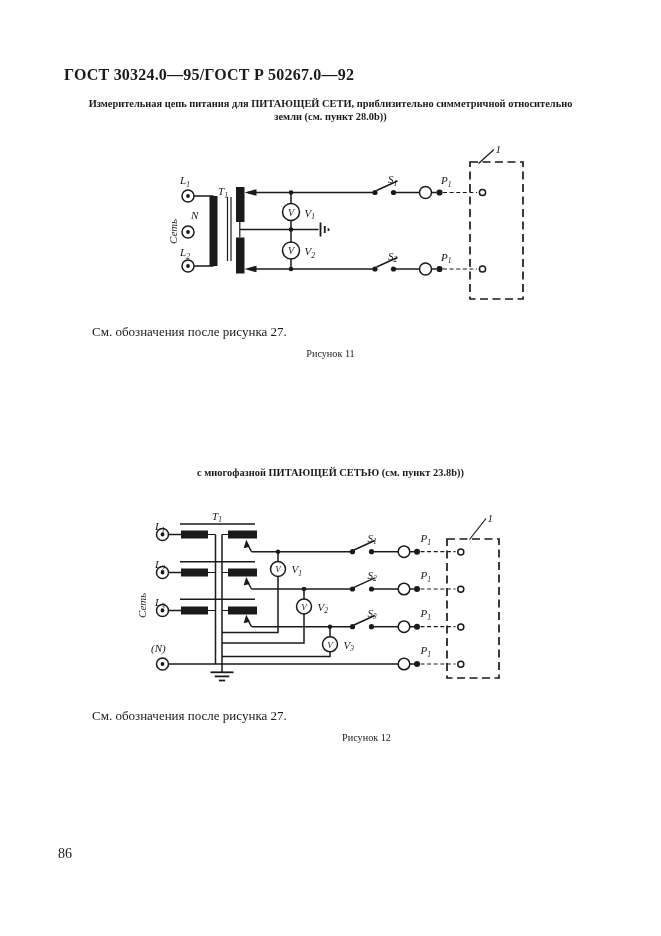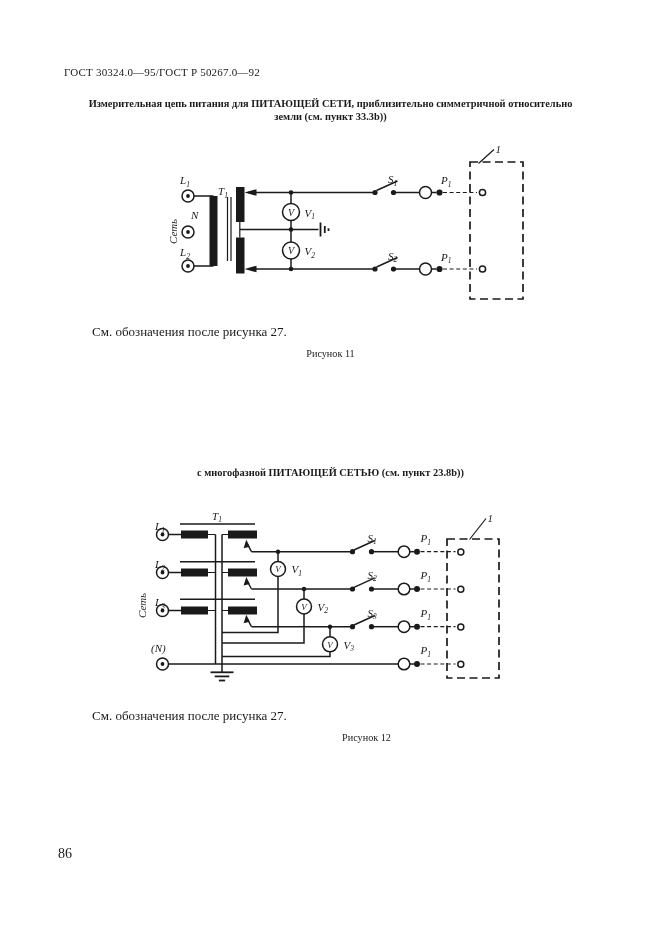--- a/index.html
+++ b/index.html
@@ -1,19 +1,19 @@
 <!DOCTYPE html>
 <html><head>
 <meta charset="utf-8">
 <style>
   html,body{margin:0;padding:0;background:#ffffff;}
   .page{position:relative;width:661px;height:936px;background:#ffffff;overflow:hidden;
         font-family:"Liberation Serif","DejaVu Serif",serif;color:#1a1a1a;}
   .abs{position:absolute;}
-  .hdr{left:64px;top:66px;font-size:11px;font-weight:normal;letter-spacing:.2px;}
+  .hdr{left:64px;top:66px;font-size:16px;font-weight:bold;letter-spacing:.2px;}
   .title{left:0;width:661px;text-align:center;font-weight:bold;font-size:10.4px;line-height:13.4px;}
   .t1{top:97px;text-align:center;}
   .t2{top:466px;}
   .note{font-size:13px;left:92px;}
   .n1{top:324px;}
   .n2{top:708px;}
   .cap{left:0;width:661px;text-align:center;font-size:10.2px;}
   .c1{top:348px;}
   .c2{top:732px;padding-left:36px;}
   .pagenum{left:58px;top:846px;font-size:14px;}
@@ -34,21 +34,21 @@
 </style>
 </head>
 <body>
 
 <div class="page">
 
   <div class="abs hdr">ГОСТ 30324.0—95/ГОСТ Р 50267.0—92</div>
 
   <div class="abs title t1">
     <div>Измерительная цепь питания для ПИТАЮЩЕЙ СЕТИ, приблизительно симметричной относительно</div>
-    <div>земли (см. пункт 33.3b))</div>
+    <div>земли (см. пункт 28.0b))</div>
   </div>
 
   <div class="abs note n1">См. обозначения после рисунка 27.</div>
   <div class="abs cap c1">Рисунок 11</div>
 
   <div class="abs title t2">
     <div>с многофазной ПИТАЮЩЕЙ СЕТЬЮ (см. пункт 23.8b))</div>
   </div>
 
   <div class="abs note n2">См. обозначения после рисунка 27.</div>

